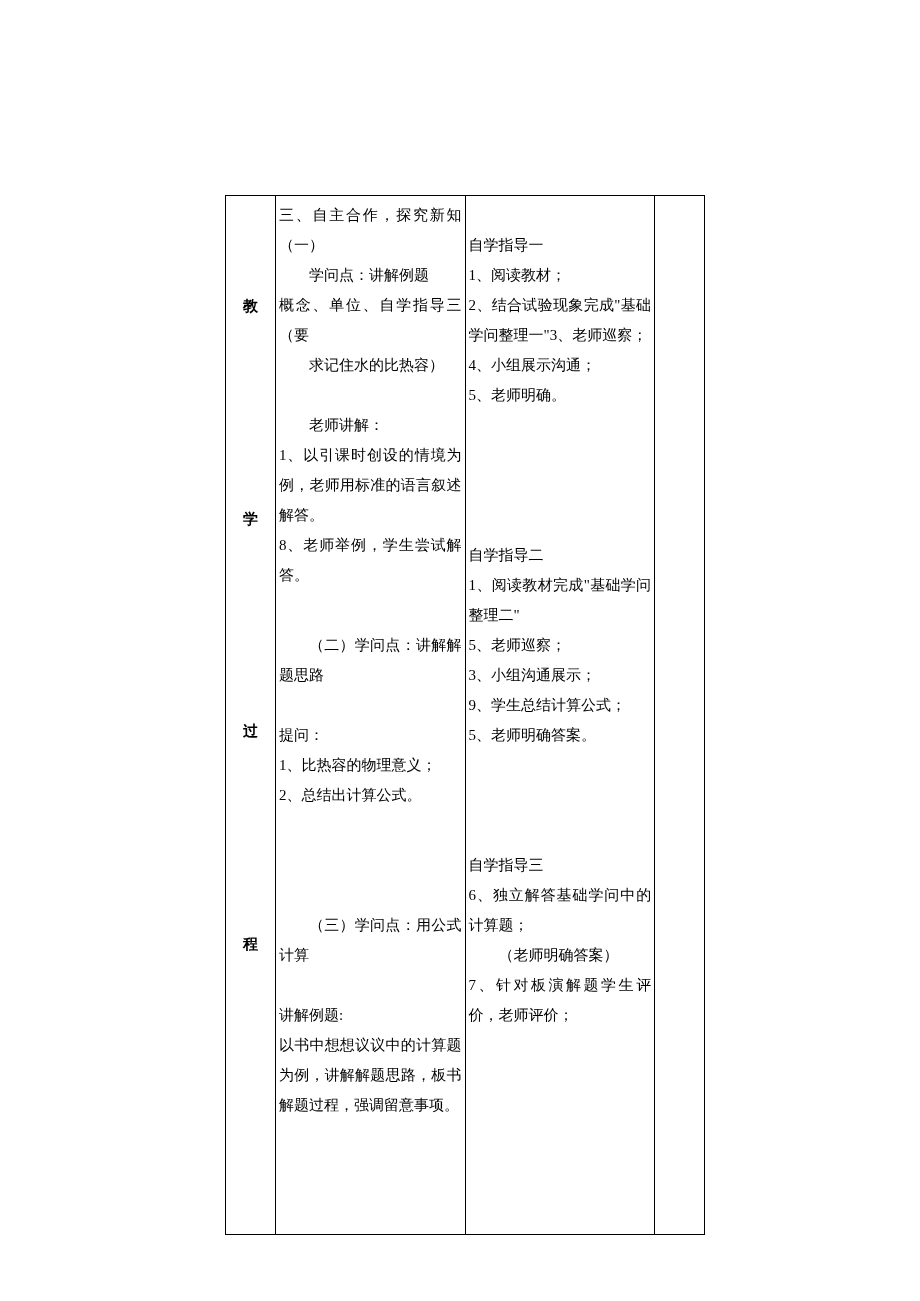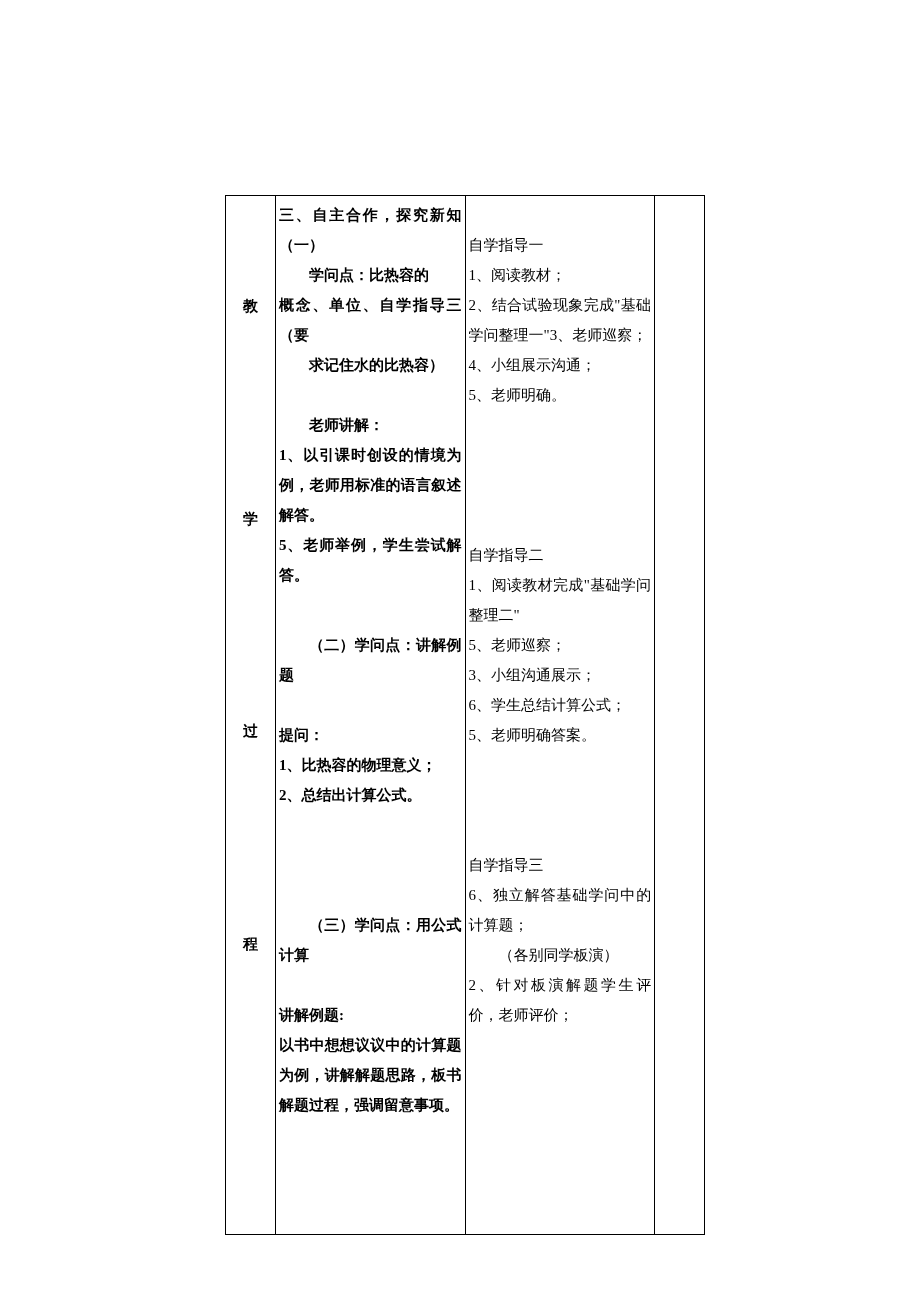--- a/index.html
+++ b/index.html
@@ -30,21 +30,20 @@
       padding: 4px 3px;
     }
     .col-label {
       width: 50px;
       text-align: center;
       vertical-align: middle;
       font-weight: bold;
     }
     .col-left {
       width: 190px;
-      font-weight: bold;
     }
     .col-middle {
       width: 190px;
     }
     .col-right {
       width: 50px;
     }
     .vertical-label {
       display: flex;
       flex-direction: column;
@@ -81,31 +80,31 @@
       <div class="vertical-label">
         <span>教</span>
         <span>学</span>
         <span>过</span>
         <span>程</span>
       </div>
     </td>
     <td class="col-left">
       <div class="section-block">
         <div class="text-justify">三、自主合作，探究新知（一）</div>
-        <div class="text-justify indent">学问点：比热容的</div>
+        <div class="text-justify indent">学问点：讲解例题</div>
         <div class="text-justify">概念、单位、自学指导三（要</div>
         <div class="text-justify indent">求记住水的比热容）</div>
         <br>
         <div class="indent">老师讲解：</div>
         <div class="text-justify">1、以引课时创设的情境为例，老师用标准的语言叙述解答。</div>
-        <div class="text-justify">5、老师举例，学生尝试解答。</div>
+        <div class="text-justify">8、老师举例，学生尝试解答。</div>
       </div>
 
       <div class="section-block">
-        <div class="text-justify indent">（二）学问点：讲解例题</div>
+        <div class="text-justify indent">（二）学问点：讲解解题思路</div>
         <br>
         <div>提问：</div>
         <div>1、比热容的物理意义；</div>
         <div>2、总结出计算公式。</div>
       </div>
       <br><br>
 
       <div class="section-block last-block">
         <div class="text-justify indent">（三）学问点：用公式计算</div>
         <br>
@@ -122,28 +121,28 @@
         <div>4、小组展示沟通；</div>
         <div>5、老师明确。</div>
       </div>
       <br><br><br>
 
       <div class="section-block">
         <div>自学指导二</div>
         <div class="text-justify">1、阅读教材完成"基础学问整理二"</div>
         <div>5、老师巡察；</div>
         <div>3、小组沟通展示；</div>
-        <div>6、学生总结计算公式；</div>
+        <div>9、学生总结计算公式；</div>
         <div>5、老师明确答案。</div>
       </div>
       <br><br>
 
       <div class="section-block">
         <div>自学指导三</div>
         <div class="text-justify">6、独立解答基础学问中的计算题；</div>
-        <div class="indent">（各别同学板演）</div>
-        <div class="text-justify">2、针对板演解题学生评价，老师评价；</div>
+        <div class="indent">（老师明确答案）</div>
+        <div class="text-justify">7、针对板演解题学生评价，老师评价；</div>
       </div>
     </td>
     <td class="col-right"></td>
   </tr>
 </tbody>
   </table>
 
 </body></html>

